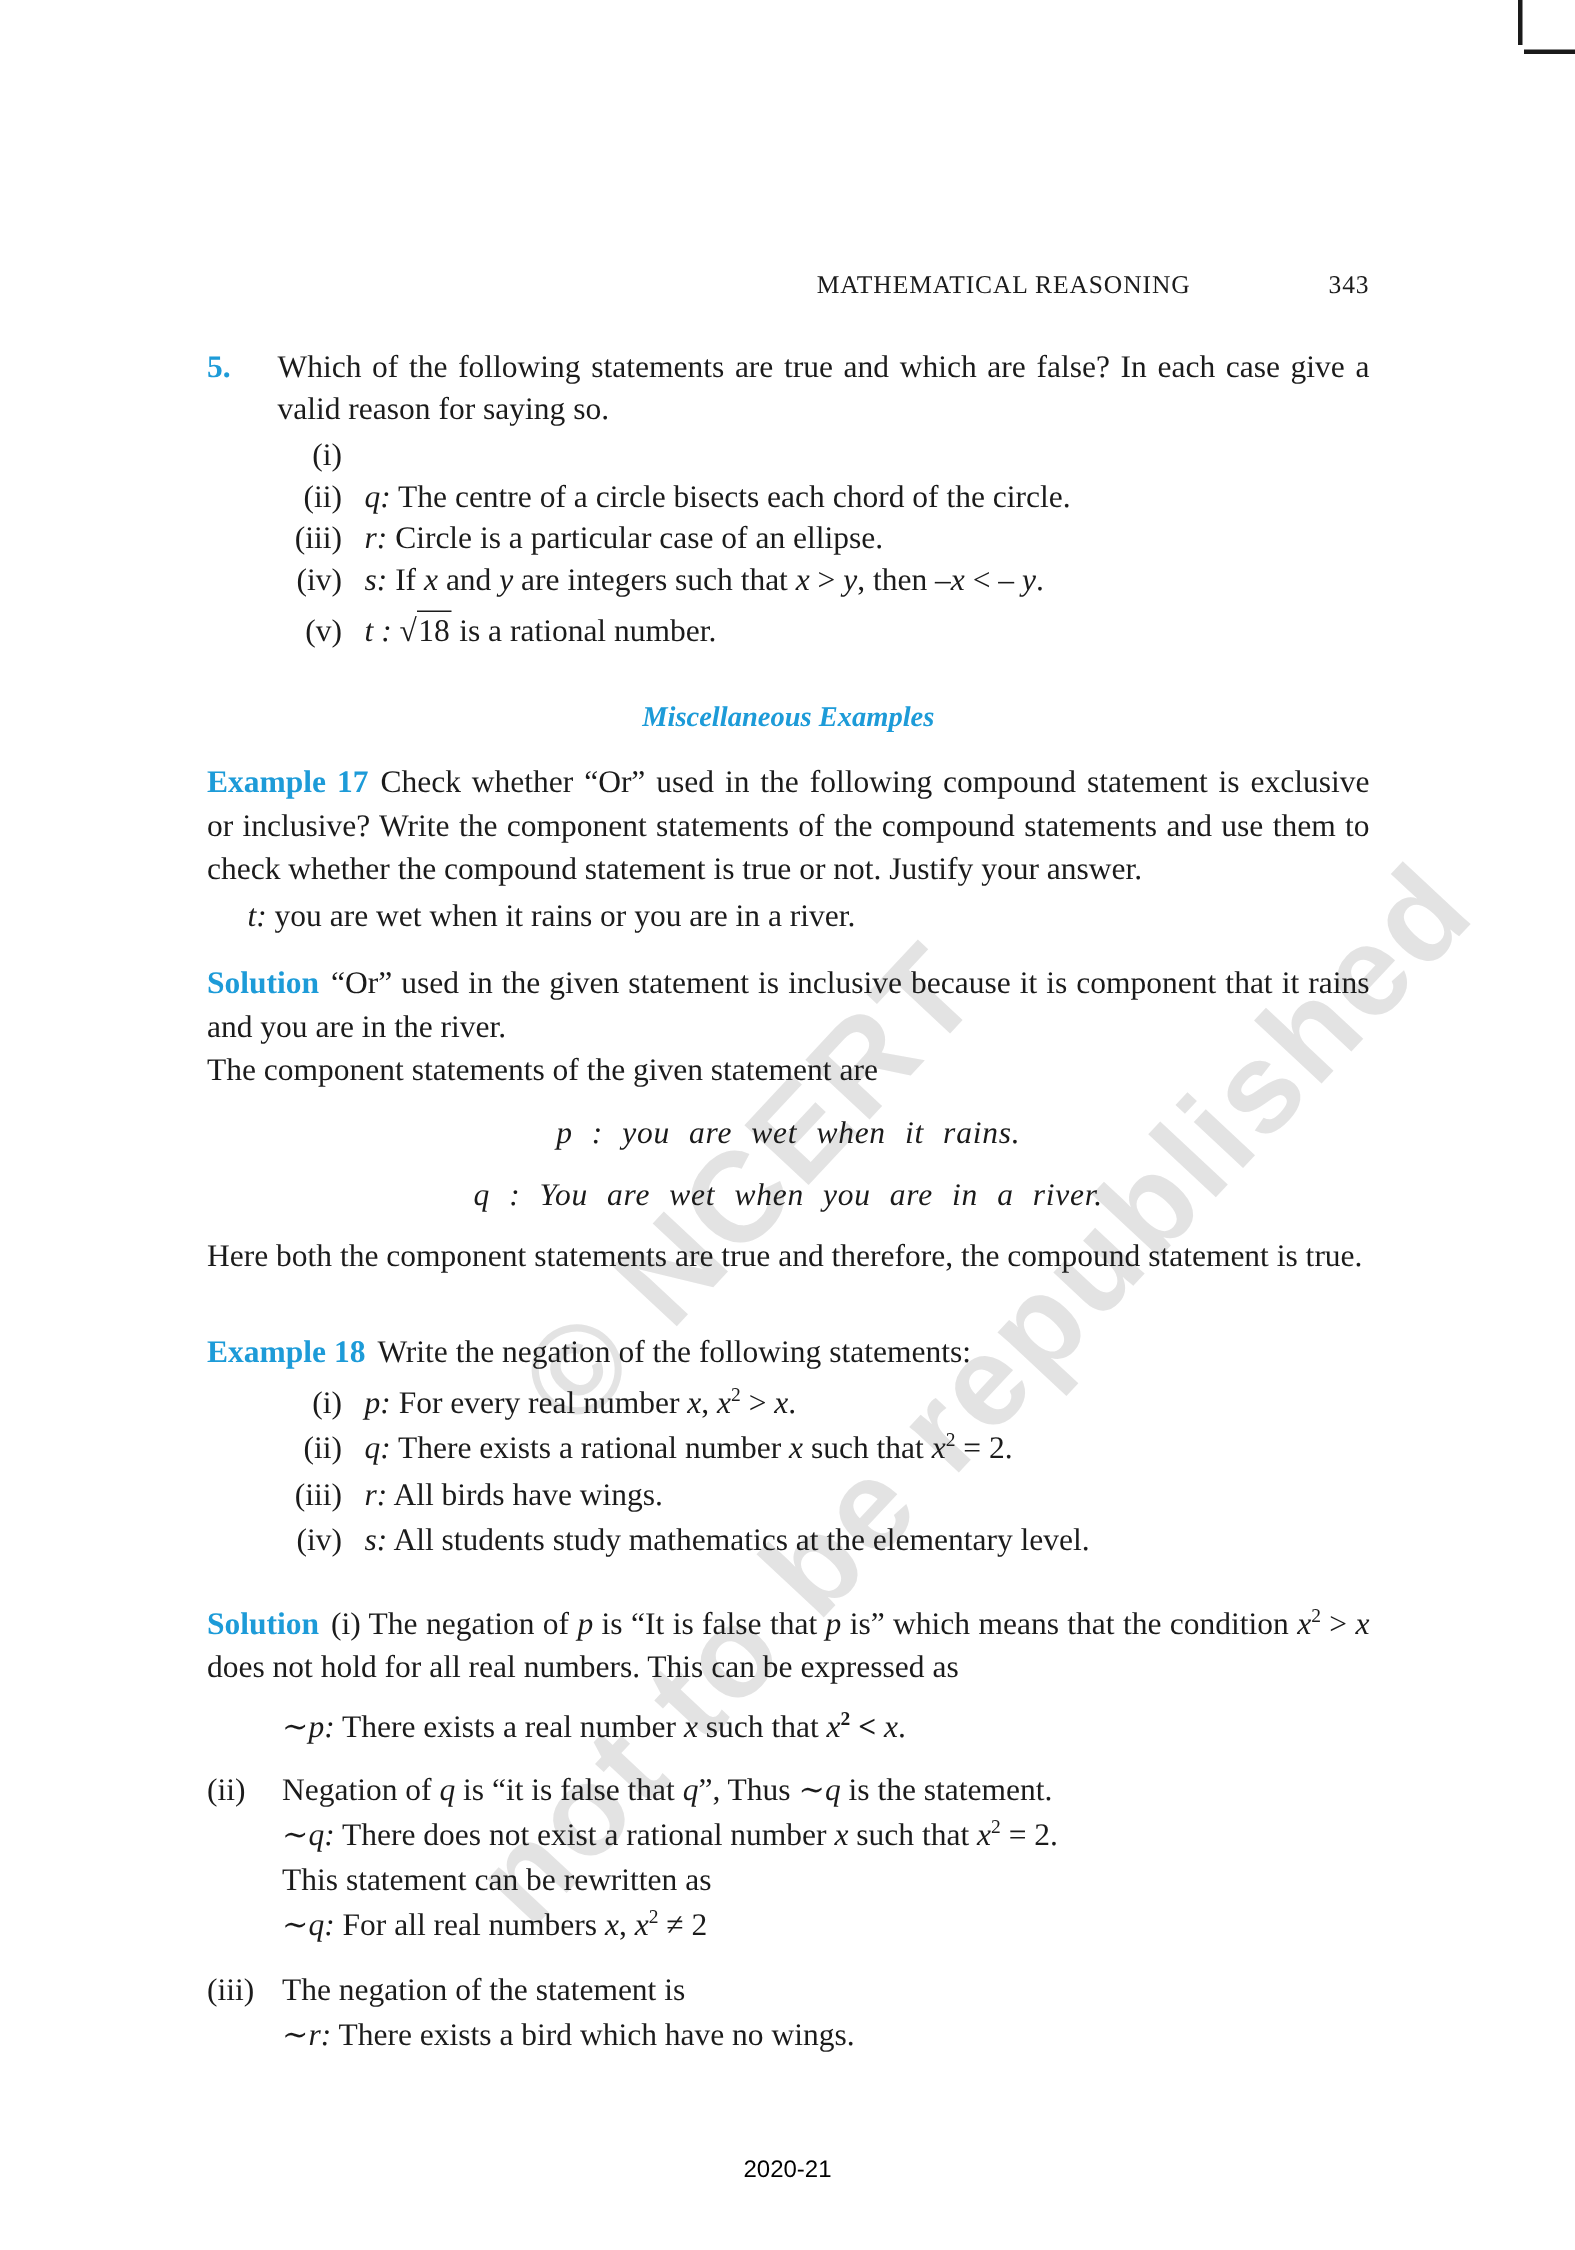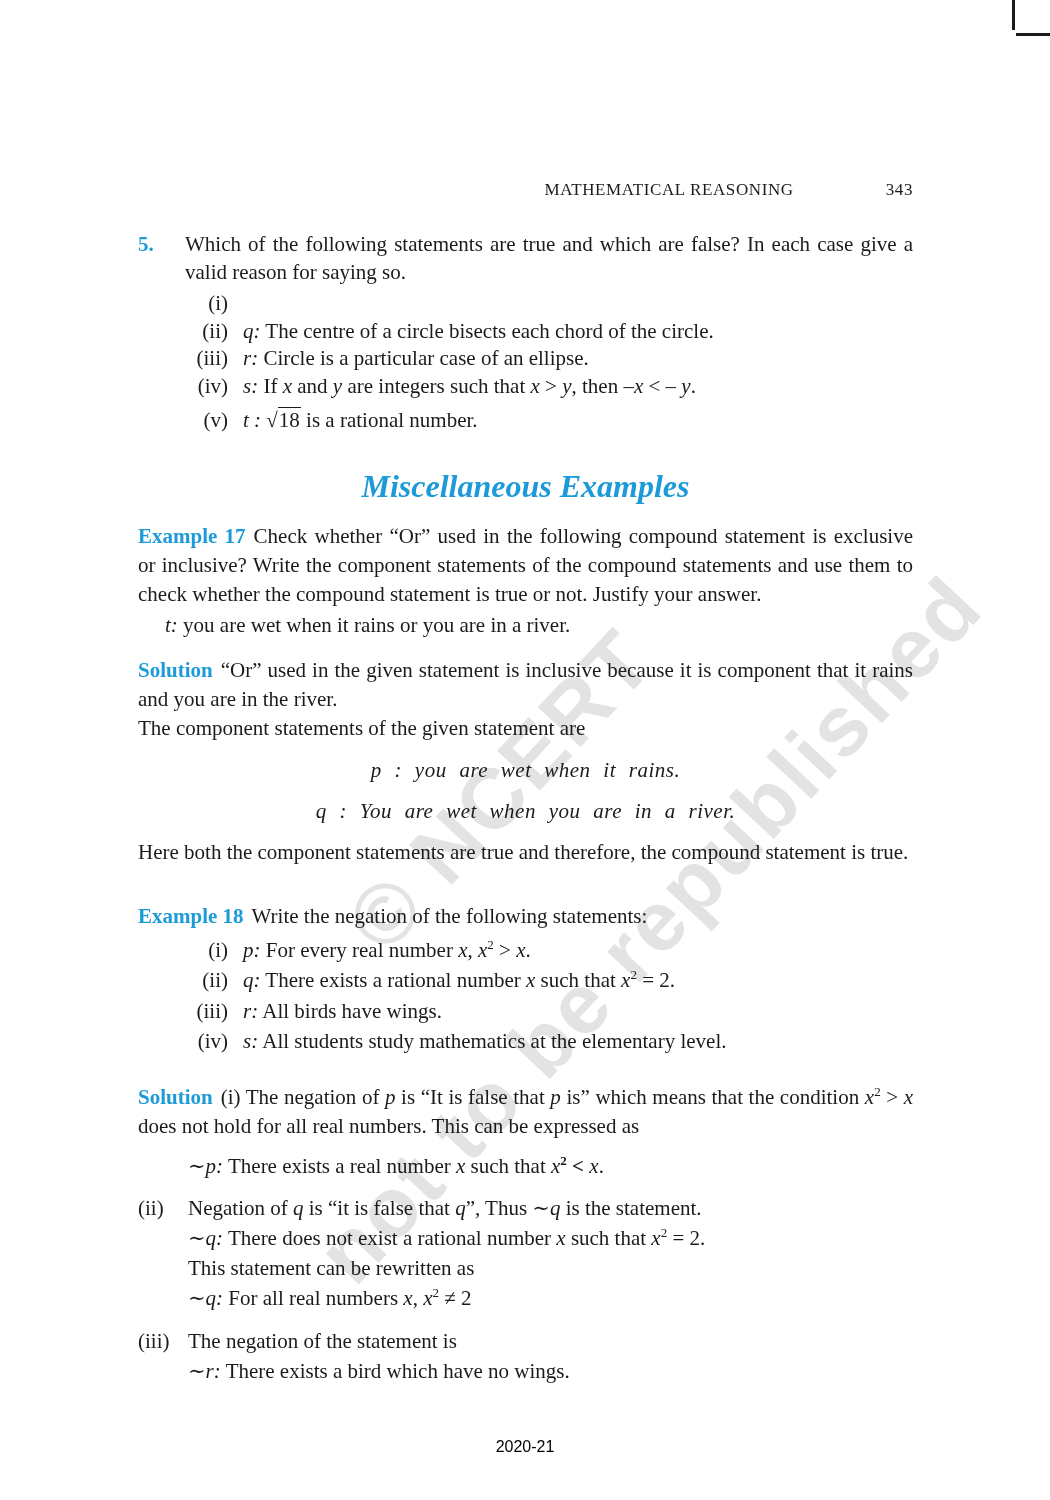--- a/index.html
+++ b/index.html
@@ -26,21 +26,21 @@
   }
   .accent{color:#1d9bd8;font-weight:bold;}
   .q5{margin-top:30px;position:relative;padding-left:47px;line-height:28px;text-align:justify;}
   .qnum{position:absolute;left:0;top:0;}
   .list{margin-top:4px;}
   .item{display:flex;line-height:27.5px;}
   .item .lbl{width:90px;text-align:right;flex:none;}
   .item .txt{margin-left:15px;}
   .item.sp{margin-top:7px;}
   .list2 .item{line-height:30.5px;}
-  .misc{margin:33px 0 0;text-align:center;font-size:32px;font-style:italic;}
+  .misc{margin:33px 0 0;text-align:center;font-size:19px;font-style:italic;}
   p{margin:0;}
   .para{line-height:29px;text-align:justify;}
   .mt-ex17{margin-top:17px;}
   .mt-sol17{margin-top:17px;}
   .mt-after{margin-top:13px;}
   .mt-ex18{margin-top:35px;}
   .mt-sol18{margin-top:26px;}
   .lead{margin-right:8px;}
   .given{margin-top:2px;padding-left:27px;line-height:28px;}
   .centerline{

